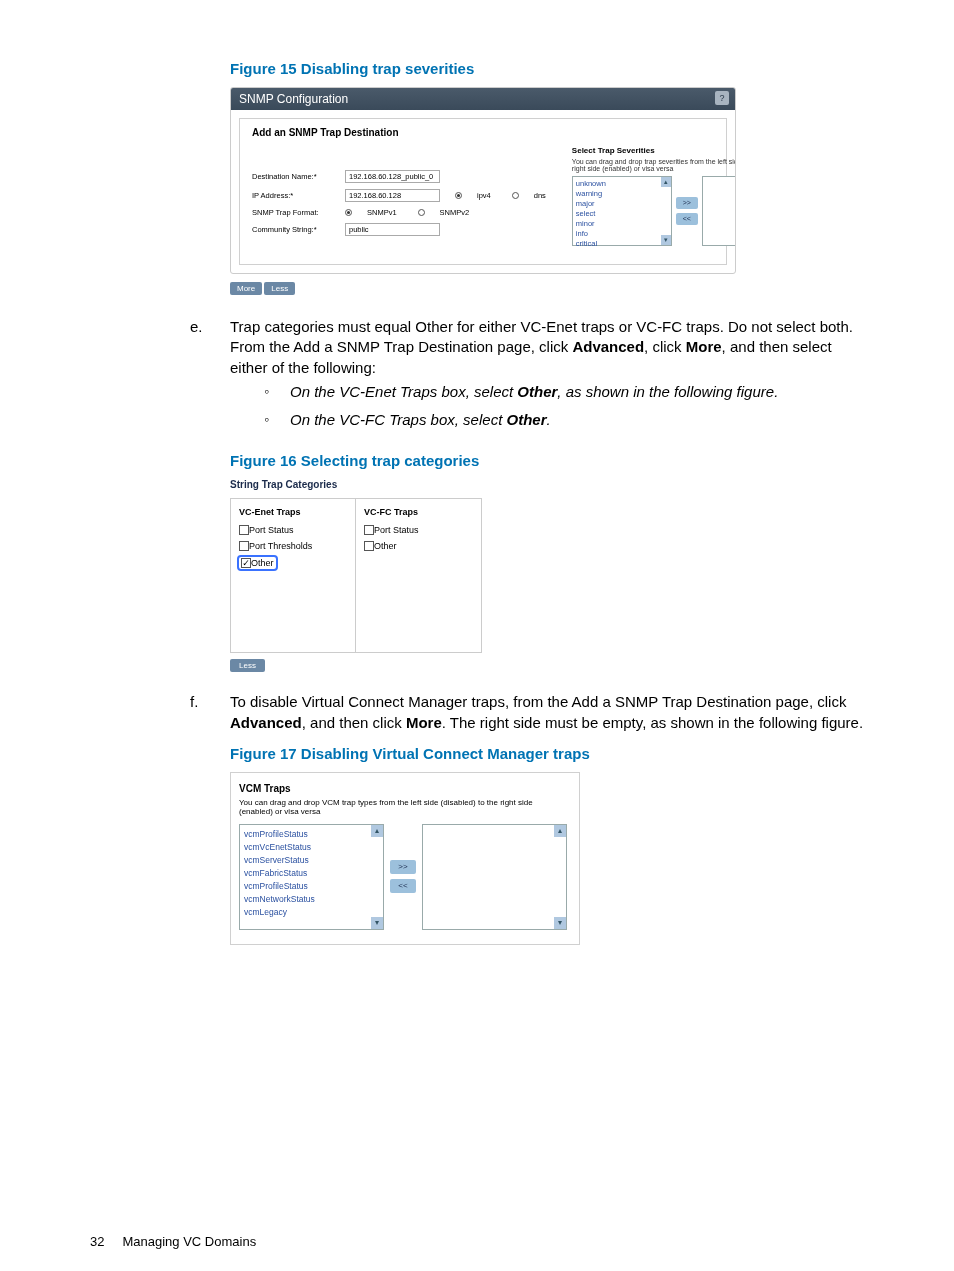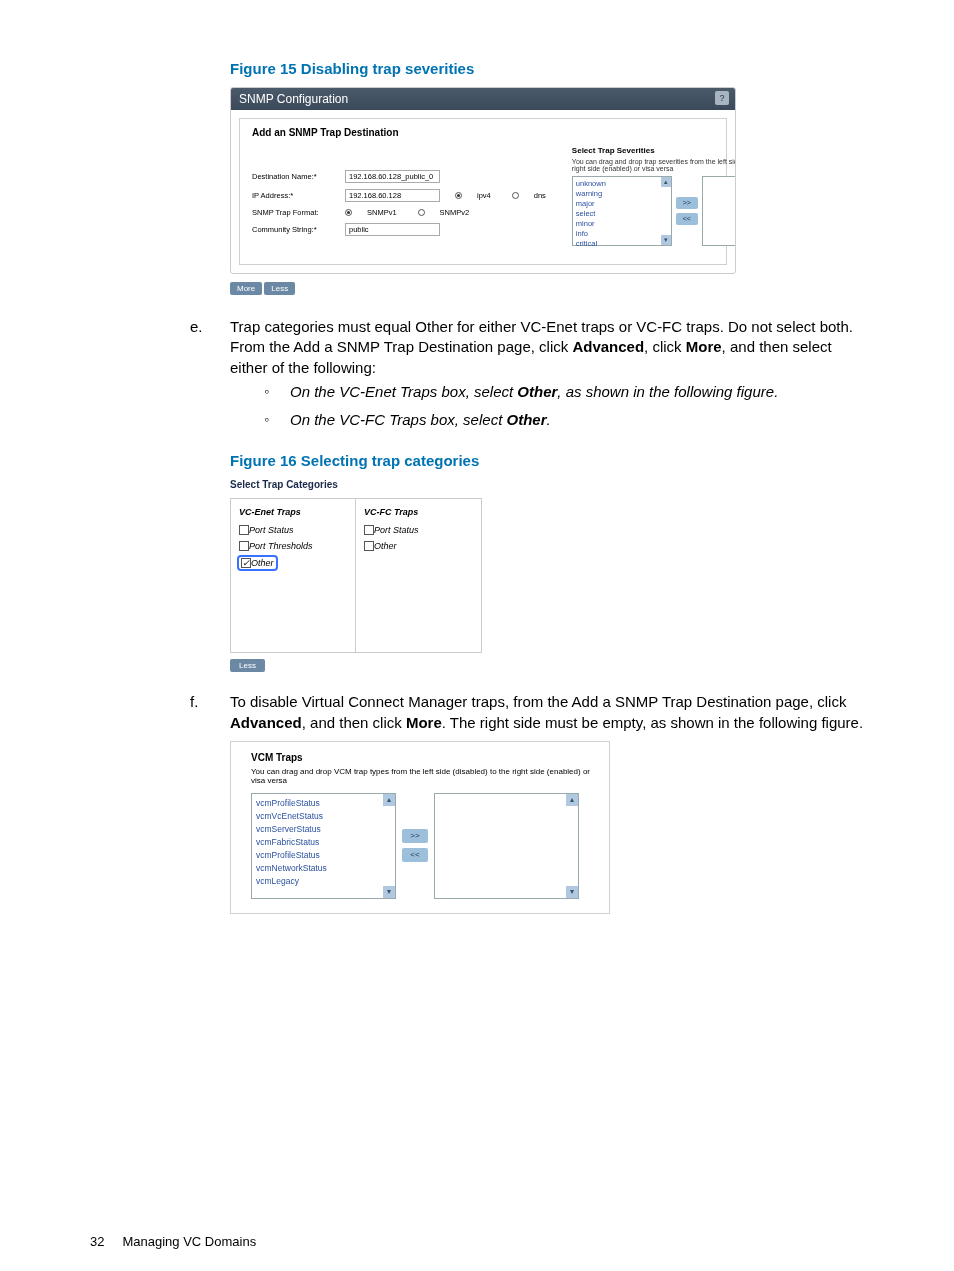--- a/index.html
+++ b/index.html
@@ -160,21 +160,21 @@
   }
   
   .fig16-wrap {
     margin-left: 140px;
     margin-bottom: 20px;
   }
   .fig16-title {
     font-weight:bold; font-size:10px; color:#1a2a4a; margin-bottom:8px;
   }
   .fig16-box {
-    display:flex; width:252px;font-style:italic;
+    display:flex; width:252px;
   }
   .fig16-col {
     border:1px solid #ccc; width:126px; height:155px;
     font-size:9px; padding:8px;
   }
   .fig16-col + .fig16-col { border-left:none; }
   .fig16-col .colhead { font-weight:bold; margin-bottom:8px; }
   .chk { display:flex; gap:0; margin-bottom:6px;}
   .box {
     width:10px; height:10px; border:1px solid #555; background:#fff;
@@ -189,23 +189,23 @@
     width:fit-content;
   }
   .fig16-less {
     margin-top:6px;
     display:inline-block; padding:2px 9px; font-size:8px;
     background:#6b88a5; color:#fff; border-radius:2px;
   }
   
   .fig17-wrap {
     margin-left:140px;
-    width:380px;
+    width:350px;
     border:1px solid #d0d0d0;
-    padding:10px 12px 14px 20px;
+    padding:10px 12px 14px 8px;
     font-size:9px;
   }
   .fig17-head { font-weight:bold; font-size:10px; margin-bottom:4px;}
   .fig17-note { font-size:8px; margin-bottom:8px;}
   .fig17-shuttle { display:flex; gap:6px; align-items:stretch;}
   .fig17-list {
     border:1px solid #9aa; width:145px; height:106px;
     background:#fff; font-size:8.5px; color:#2a50a0;
     padding:3px 4px; line-height:13px; position:relative;
   }
@@ -317,21 +317,21 @@
           <li>
             <span><span>On the VC-FC Traps box, select </span><b>Other</b><span>.</span></span>
           </li>
         </ul>
       </div>
     </li>
   </ol>
 
   <div class="fig-title">Figure 16 Selecting trap categories</div>
   <div class="fig16-wrap">
-    <div class="fig16-title">Select Trap Categories</div>
+    <div class="fig16-title">String Trap Categories</div>
     <div class="fig16-box">
       <div class="fig16-col">
         <div class="colhead">VC-Enet Traps</div>
         <div class="chk">
             <span class="box"></span>
             <span>Port Status</span>
           </div>
         <div class="chk">
             <span class="box"></span>
             <span>Port Thresholds</span>
@@ -358,20 +358,21 @@
 
   <ol class="letters">
     <li>
       <span class="marker">f.</span>
       <div class="content">
         <span>To disable Virtual Connect Manager traps, from the Add a SNMP Trap Destination page, click </span><b>Advanced</b><span>, and then click </span><b>More</b><span>. The right side must be empty, as shown in the following figure.</span>
       </div>
     </li>
   </ol>
 
+  <div class="fig-title" style="margin-top:12px;">Figure 17 Disabling Virtual Connect Manager traps</div>
   <div class="fig17-wrap">
     <div class="fig17-head">VCM Traps</div>
     <div class="fig17-note">You can drag and drop VCM trap types from the left side (disabled) to the right side (enabled) or visa versa</div>
     <div class="fig17-shuttle">
       <div class="fig17-list">
         <span class="scroll-up">▴</span>
         <div>vcmProfileStatus</div>
         <div>vcmVcEnetStatus</div>
         <div>vcmServerStatus</div>
         <div>vcmFabricStatus</div>

